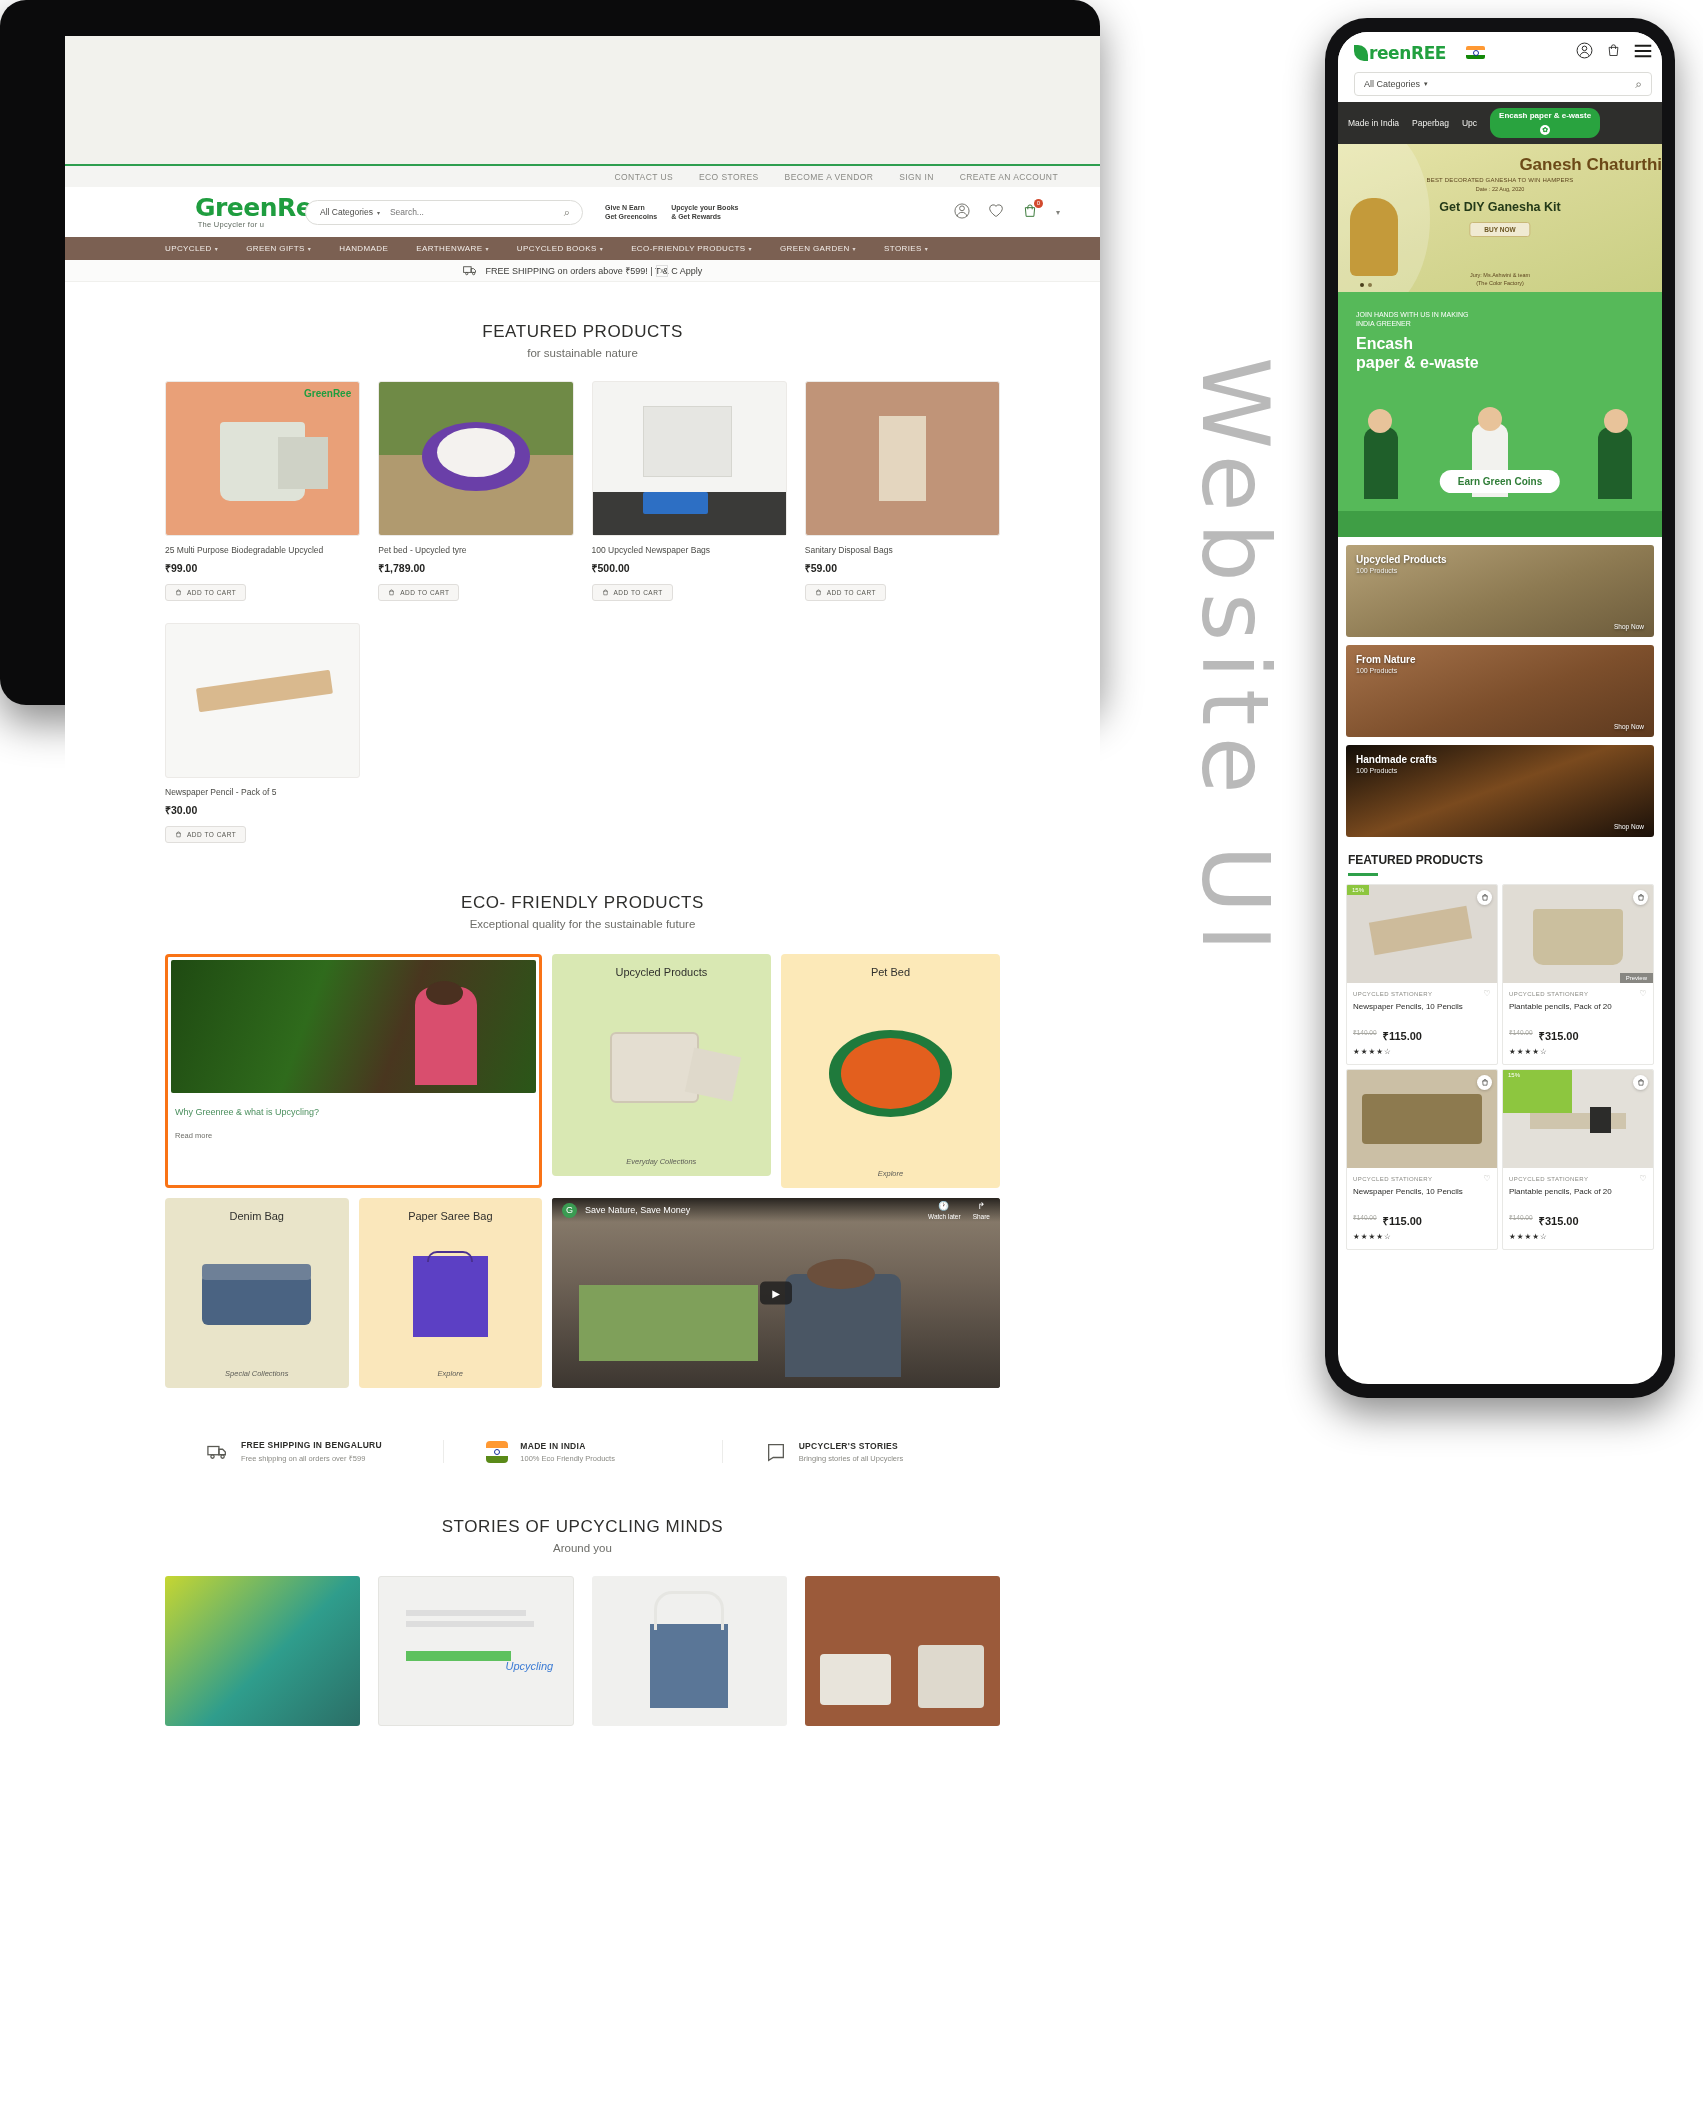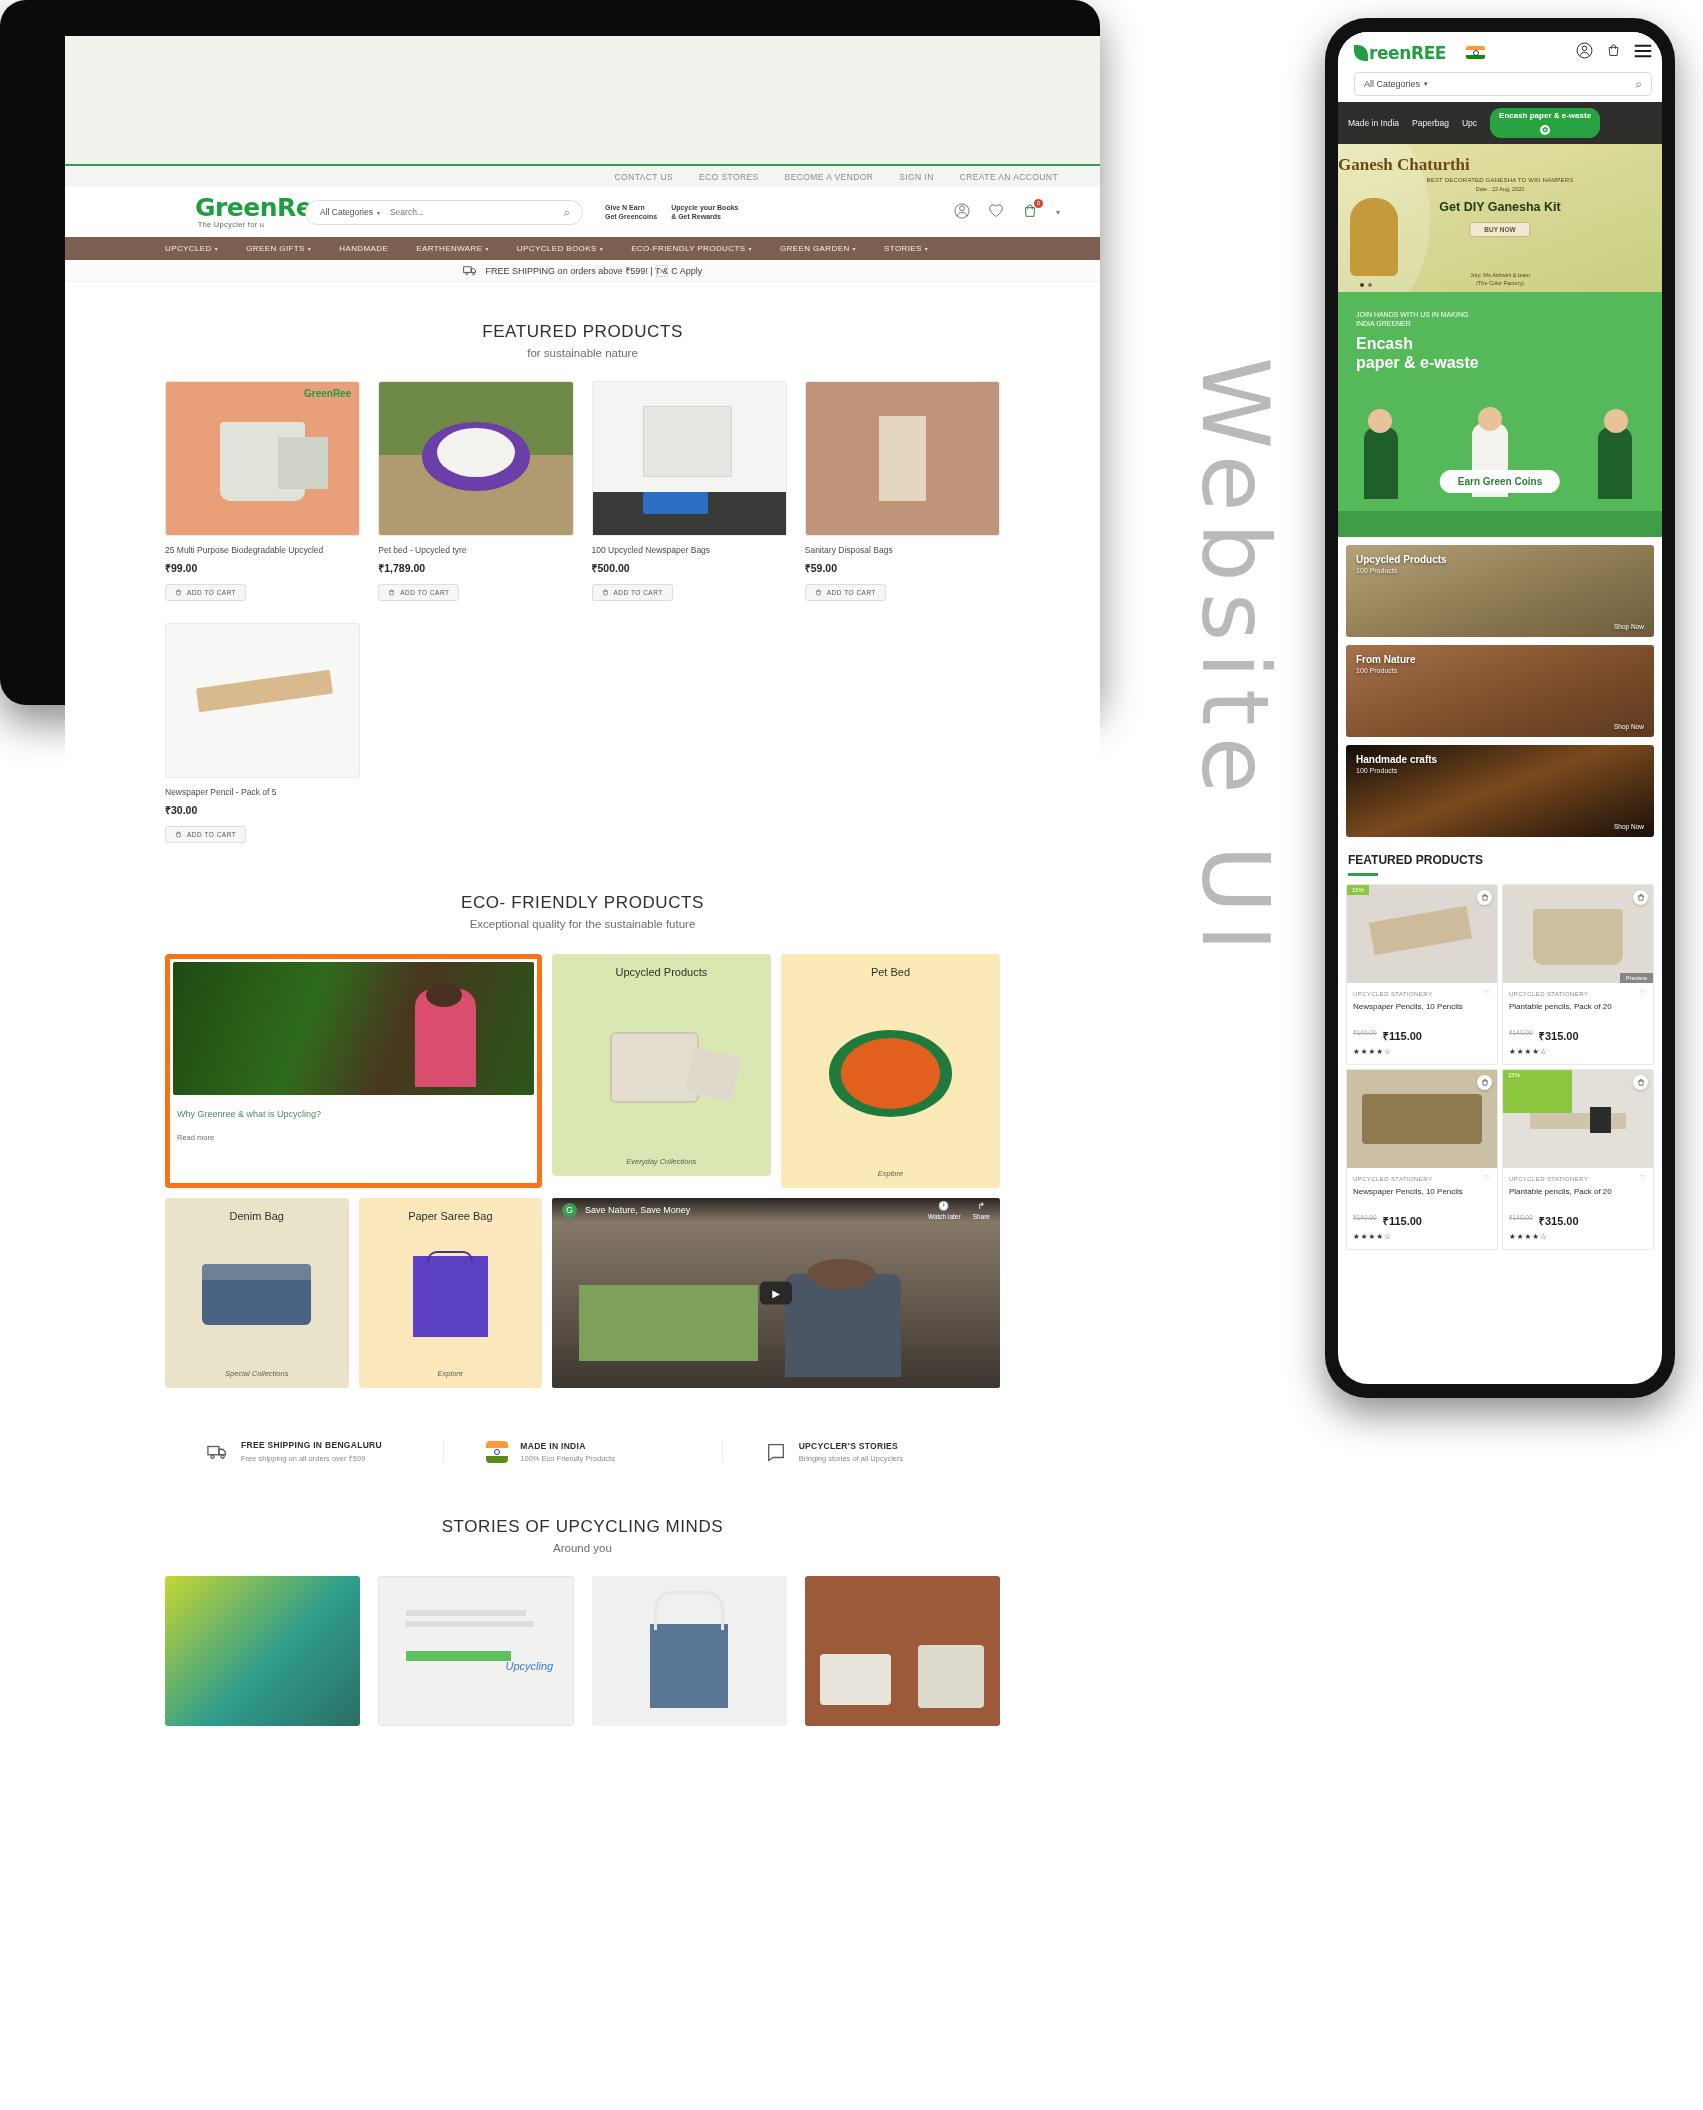--- a/index.html
+++ b/index.html
@@ -135,21 +135,21 @@
   .atc-btn {
     margin-top: 9px; display: inline-flex; align-items: center; gap: 5px;
     border: 1px solid #e0dedb; background: #f7f6f4;
     padding: 4px 9px; border-radius: 3px;
     font-size: 6.5px; color: #55554f; letter-spacing: .5px;
   }
 
   
   .eco-wrap { margin-top: 24px; display: grid; grid-template-columns: 1.72fr 1fr 1fr; gap: 10px; }
   .eco-story {
-    border: 5px solid #f97316; border-radius: 4px; background: #fff;
+    border: 3px solid #f97316; border-radius: 4px; background: #fff;
     padding: 3px; display: flex; flex-direction: column;
   }
   .eco-story-img { height: 133px; border-radius: 2px; background-size: cover; background-position: center; }
   .eco-story-title { font-size: 9px; color: #4b8f5e; padding: 14px 4px 0 4px; }
   .eco-story-link { font-size: 7.5px; color: #6e6e68; padding: 14px 4px 0 4px; }
   .eco-tile {
     border-radius: 4px; padding: 12px 0 10px 0;
     display: flex; flex-direction: column; align-items: center;
     justify-content: space-between;
   }
@@ -245,21 +245,21 @@
     background: #29a33f; color: #fff; border-radius: 11px;
     padding: 3px 9px; font-size: 8px; font-weight: 700;
     display: flex; align-items: center; gap: 5px; white-space: nowrap; flex-direction: column;
   }
   .m-leaf { width: 10px; height: 10px; border-radius: 50%; background: #fff; color: #29a33f; font-size: 7px; display:flex;align-items:center;justify-content:center; }
 
   .m-banner {
     height: 148px; position: relative; overflow: hidden;
     background: linear-gradient(160deg,#e6e4a8 0%,#d8d896 45%,#c9cf83 100%);
   }
-  .m-ban-t1 { position:absolute; left:0; right:0; top:11px; text-align:left; font-size:17px; color:#6c4a18; font-weight:700; font-family:Liberation Serif, serif; }
+  .m-ban-t1 { position:absolute; left:0; right:0; top:11px; text-align:right; font-size:17px; color:#6c4a18; font-weight:700; font-family:Liberation Sans, sans-serif; }
   .m-ban-t2 { position:absolute; left:0; right:0; top:33px; text-align:center; font-size:6px; color:#5d451f; letter-spacing:.2px; }
   .m-ban-t3 { position:absolute; left:0; right:0; top:42px; text-align:center; font-size:5.5px; color:#5d451f; }
   .m-ban-t4 { position:absolute; left:0; right:0; top:56px; text-align:center; font-size:12.5px; color:#243a18; font-weight:700; }
   .m-ban-btn {
     position:absolute; left:50%; transform:translateX(-50%); top:78px;
     background:#f0ead2; border:1px solid #c9b878; border-radius:3px;
     padding:3px 14px; font-size:6.5px; color:#6a5420; font-weight:700;
   }
   .m-ban-t5 { position:absolute; left:0; right:0; bottom:14px; text-align:center; font-size:5.5px; color:#5d451f; }
   .m-ban-t6 { position:absolute; left:0; right:0; bottom:6px; text-align:center; font-size:5.5px; color:#5d451f; }

